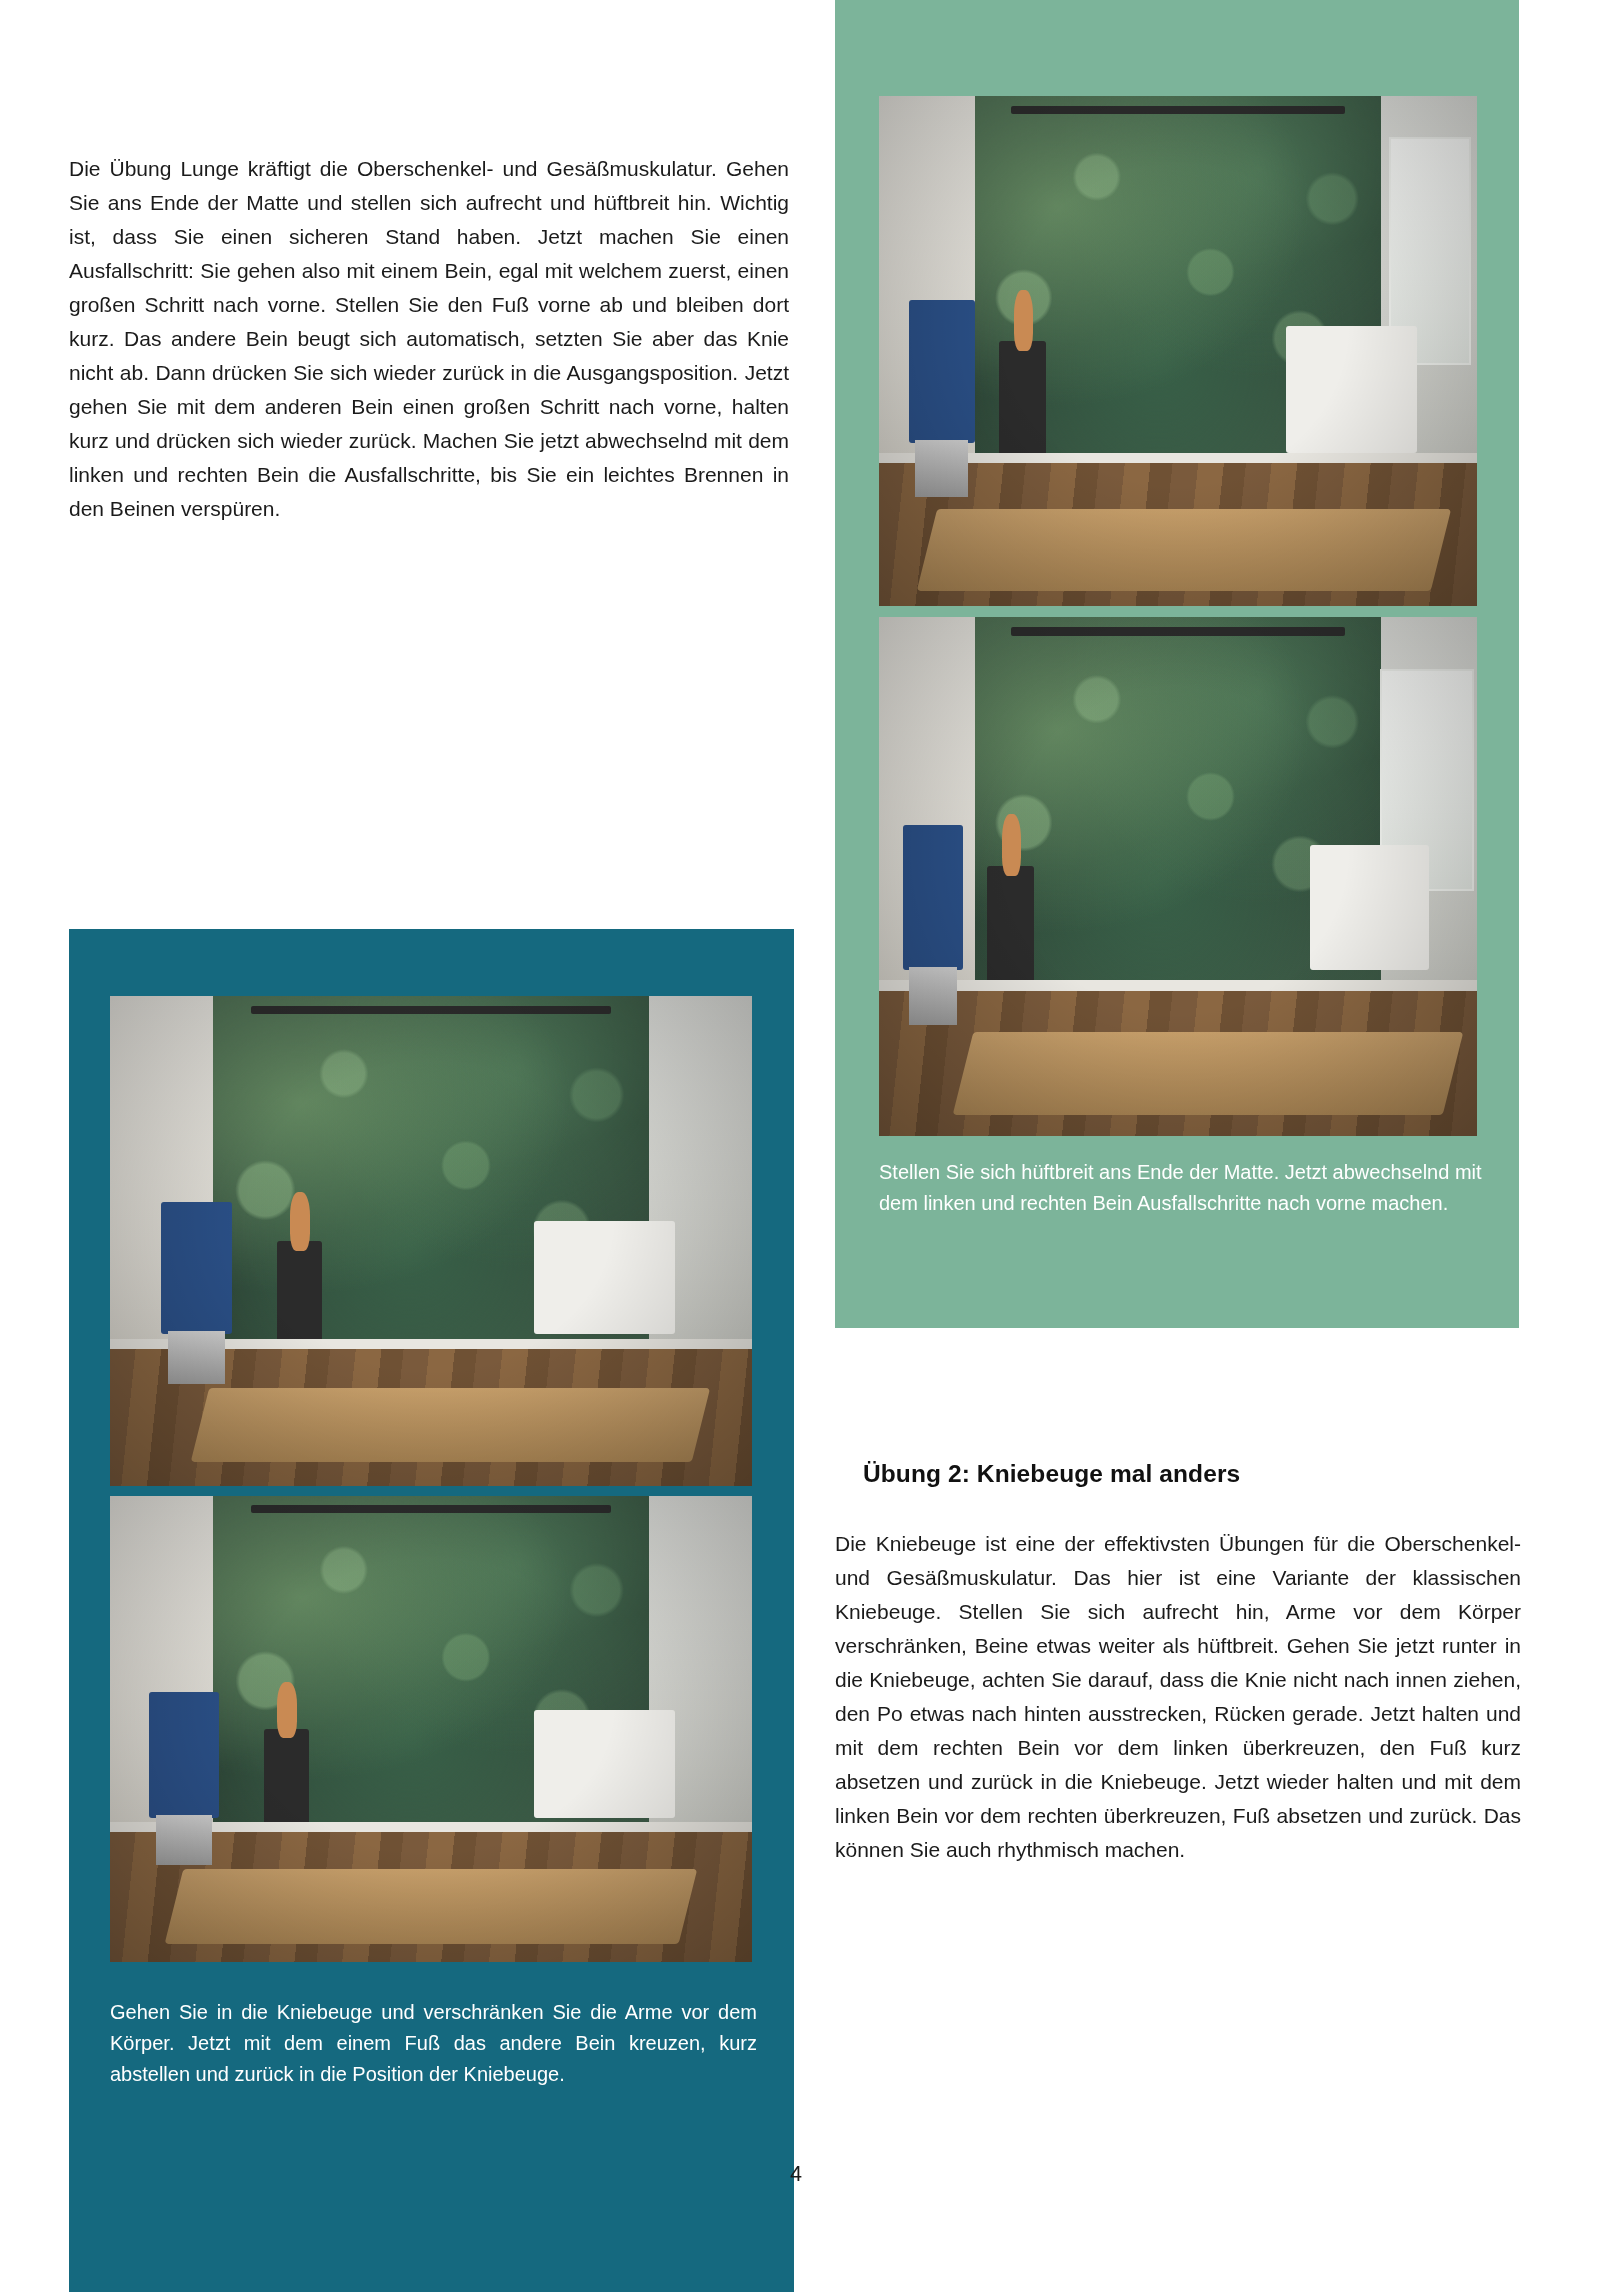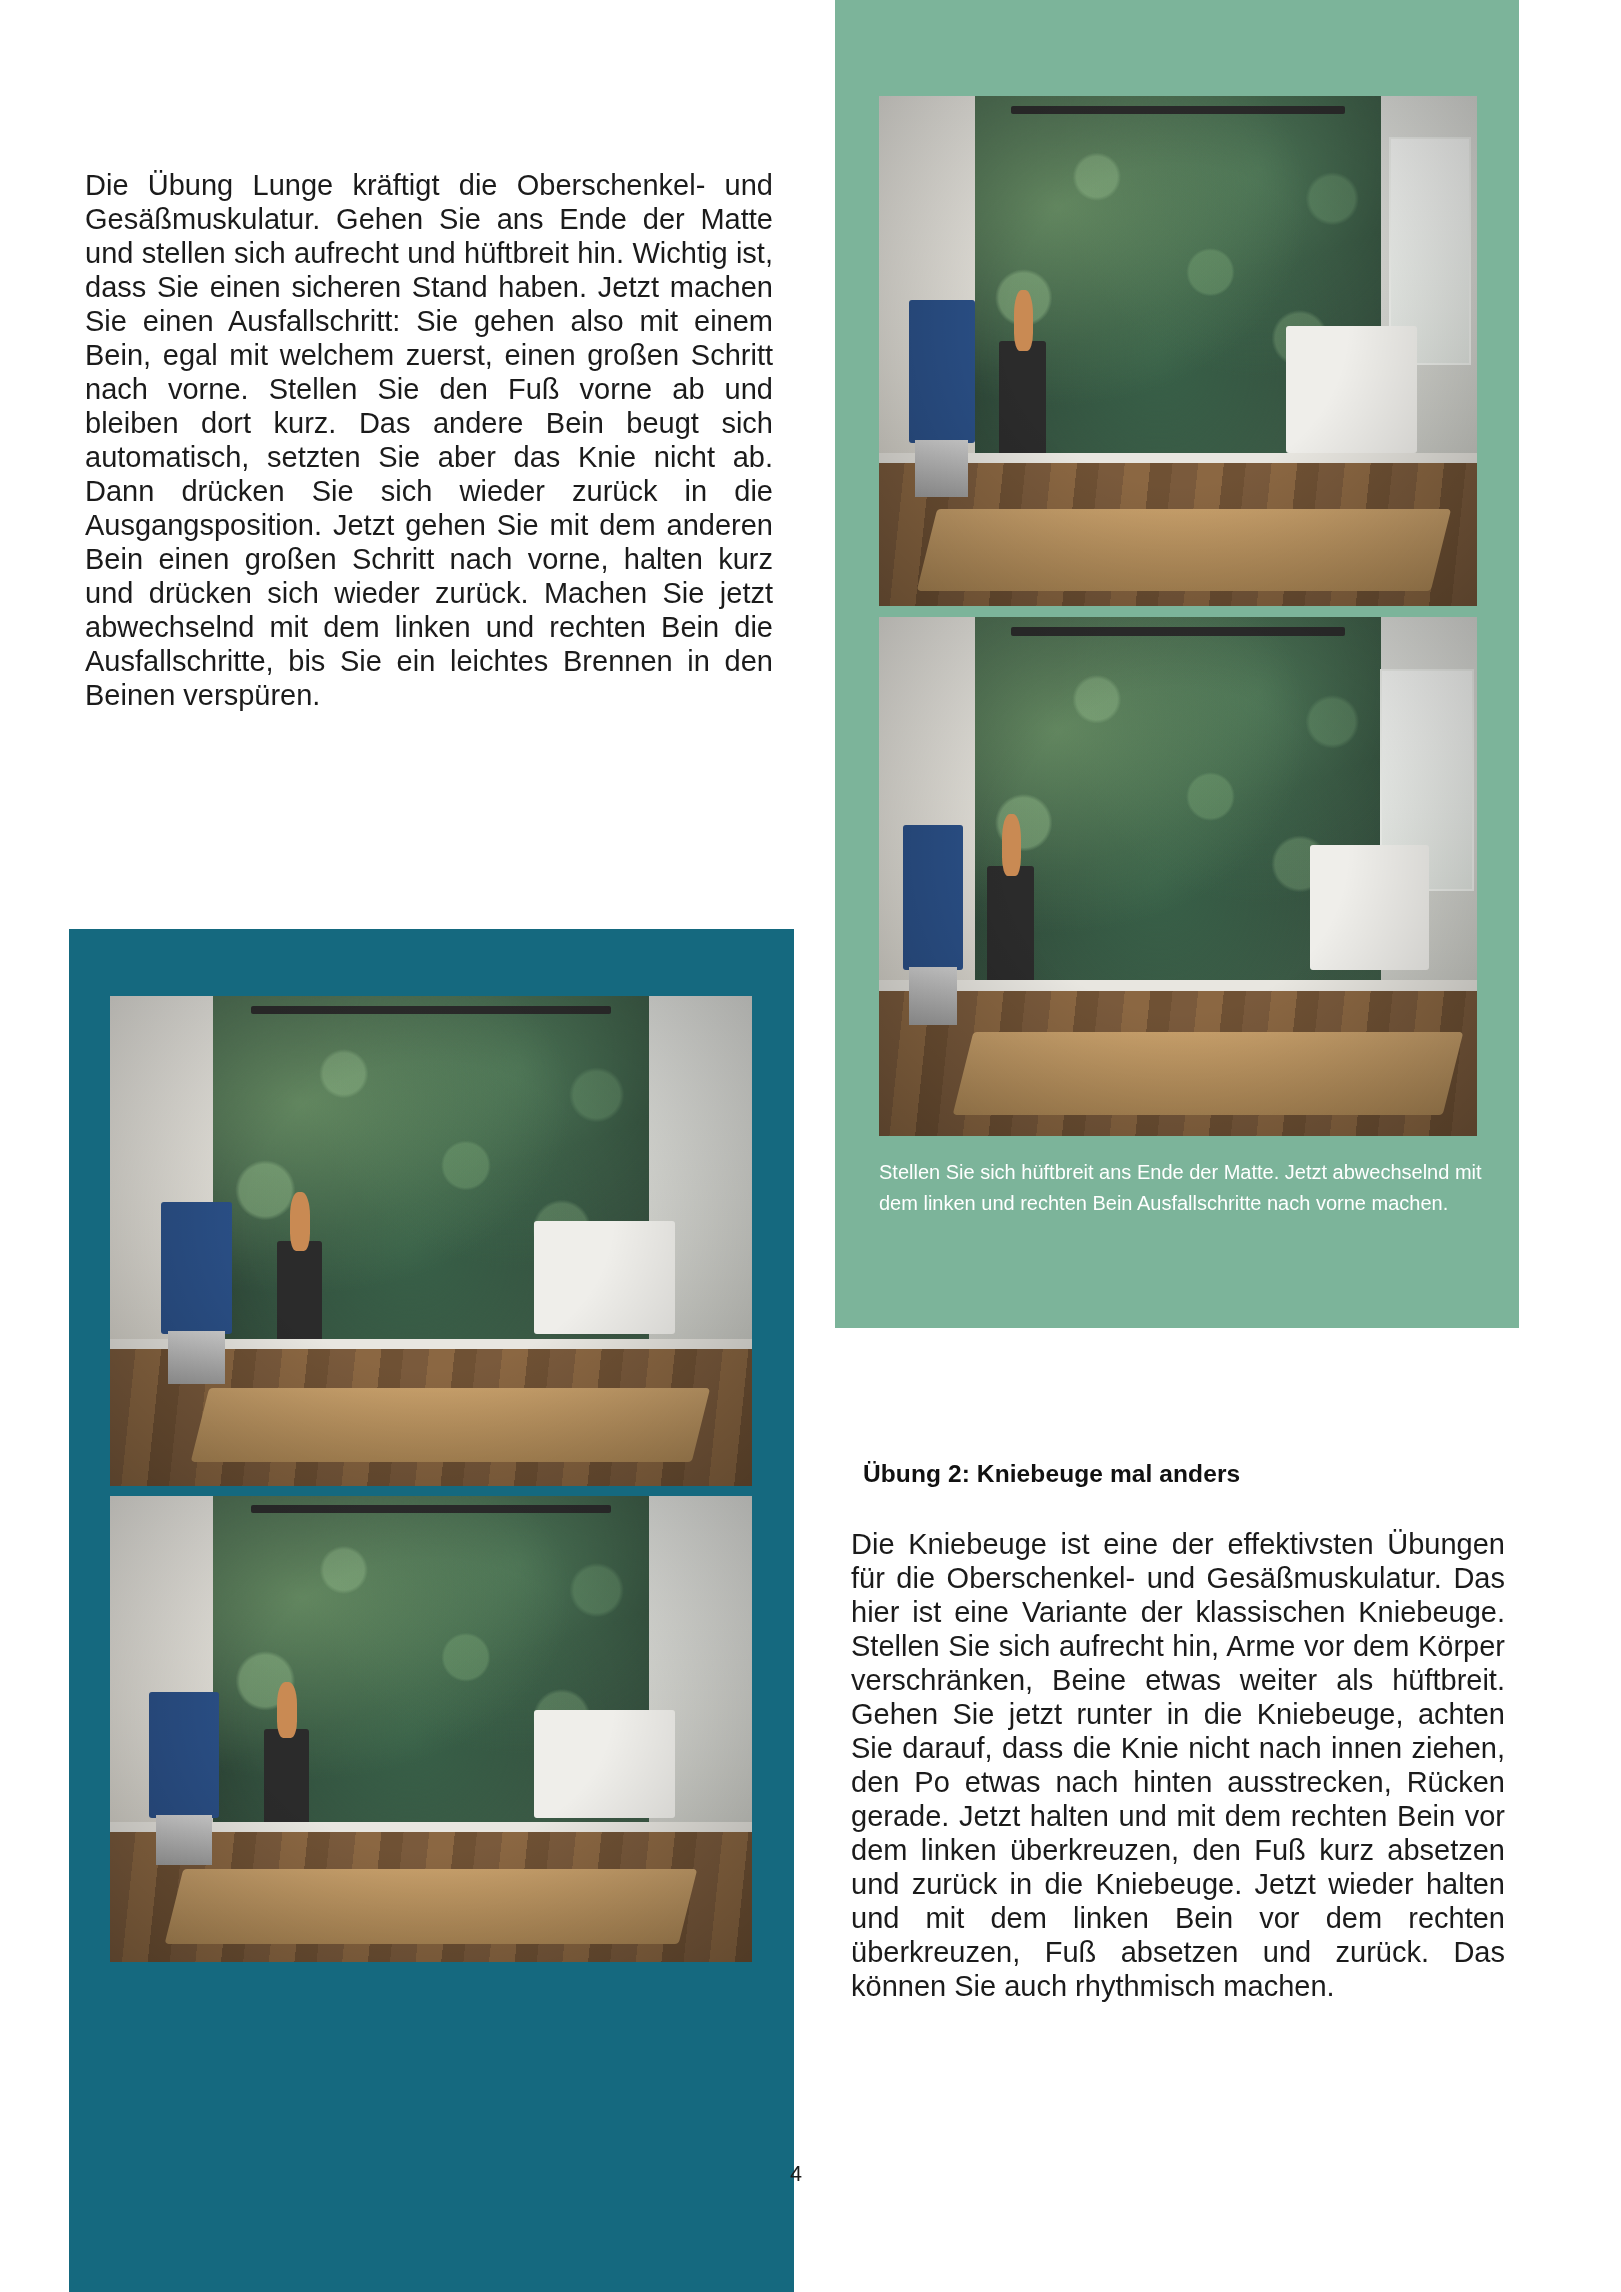--- a/index.html
+++ b/index.html
@@ -107,26 +107,26 @@
     width: 720px;
   }
   .heading {
     font-size: 24.5px;
     font-weight: bold;
     color: #111;
     margin: 0 0 41px 0;
     letter-spacing: 0.1px;
   }
   .body-text {
-    font-size: 29px;
+    font-size: 21px;
     line-height: 34px;
     color: #1b1b1b;
     text-align: justify;
     text-align-last: left;
-    margin: 16px;
+    margin: 0;
   }
 
   
   .right-col {
     position: absolute;
     left: 835px;
     top: 1460px;
     width: 686px;
   }
   .right-col .heading { margin-bottom: 39px; margin-left: 28px; }
@@ -410,20 +410,21 @@
           <div class="belt" style="left:34.5%; top:45%; width:13.5%; height:2.2%;"></div>
           <div class="leg" style="left:33%; top:47%; width:7%;  height:30%; transform: rotate(12deg);"></div>
           <div class="leg" style="left:41%; top:47%; width:6.5%; height:32%; transform: rotate(-16deg);"></div>
           <div class="shoe" style="left:34%; top:77%; width:9%;  height:3.6%;"></div>
           <div class="shoe" style="left:42%; top:79%; width:9%;  height:3.6%;"></div>
         </div>
         <div class="shadow-overlay"></div>
       </div>
     </div>
 
+    <div class="teal-caption">Gehen Sie in die Kniebeuge und verschränken Sie die Arme vor dem Körper. Jetzt mit dem einem Fuß das andere Bein kreuzen, kurz abstellen und zurück in die Position der Kniebeuge.</div>
   </div>
 
   <div class="left-col">
     <p class="body-text">Die Übung Lunge kräftigt die Oberschenkel- und Gesäßmuskulatur. Gehen Sie ans Ende der Matte und stellen sich aufrecht und hüftbreit hin. Wichtig ist, dass Sie einen sicheren Stand haben. Jetzt machen Sie einen Ausfallschritt: Sie gehen also mit einem Bein, egal mit welchem zuerst, einen großen Schritt nach vorne. Stellen Sie den Fuß vorne ab und bleiben dort kurz. Das andere Bein beugt sich automatisch, setzten Sie aber das Knie nicht ab. Dann drücken Sie sich wieder zurück in die Ausgangsposition. Jetzt gehen Sie mit dem anderen Bein einen großen Schritt nach vorne, halten kurz und drücken sich wieder zurück. Machen Sie jetzt abwechselnd mit dem linken und rechten Bein die Ausfallschritte, bis Sie ein leichtes Brennen in den Beinen verspüren.</p>
   </div>
 
   <div class="right-col">
     <h2 class="heading">Übung 2: Kniebeuge mal anders</h2>
     <p class="body-text">Die Kniebeuge ist eine der effektivsten Übungen für die Oberschenkel- und Gesäßmuskulatur. Das hier ist eine Variante der klassischen Kniebeuge. Stellen Sie sich aufrecht hin, Arme vor dem Körper verschränken, Beine etwas weiter als hüftbreit. Gehen Sie jetzt runter in die Kniebeuge, achten Sie darauf, dass die Knie nicht nach innen ziehen, den Po etwas nach hinten ausstrecken, Rücken gerade. Jetzt halten und mit dem rechten Bein vor dem linken überkreuzen, den Fuß kurz absetzen und zurück in die Kniebeuge. Jetzt wieder halten und mit dem linken Bein vor dem rechten überkreuzen, Fuß absetzen und zurück. Das können Sie auch rhythmisch machen.</p>
   </div>

